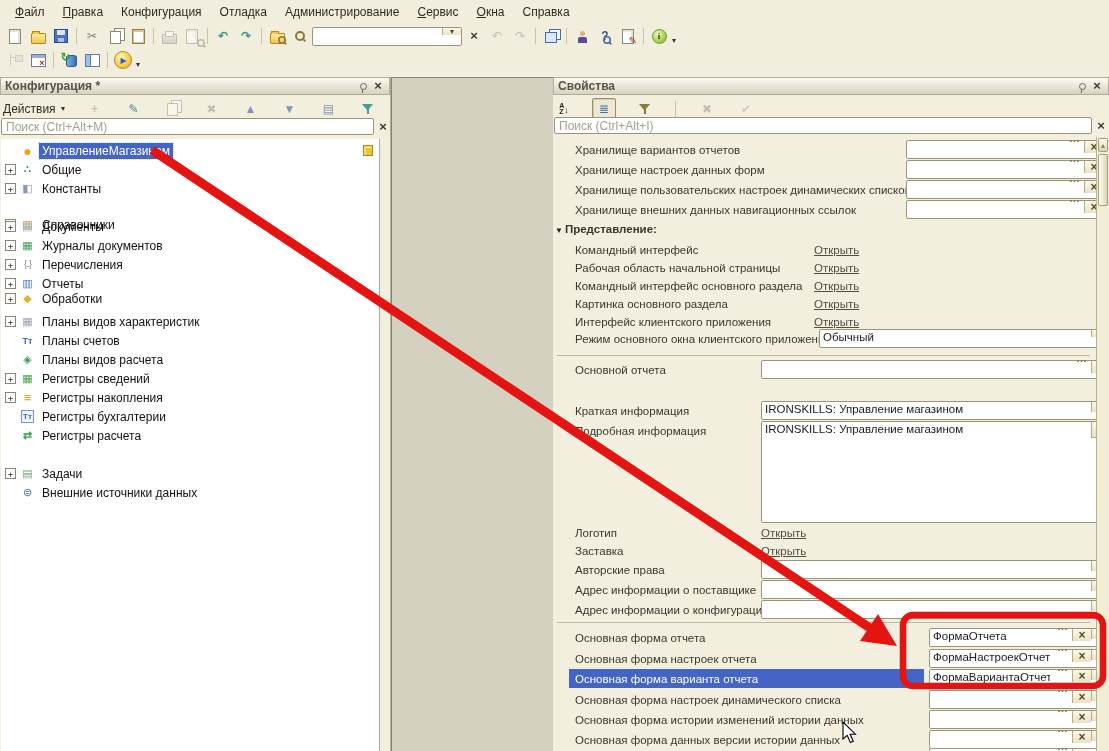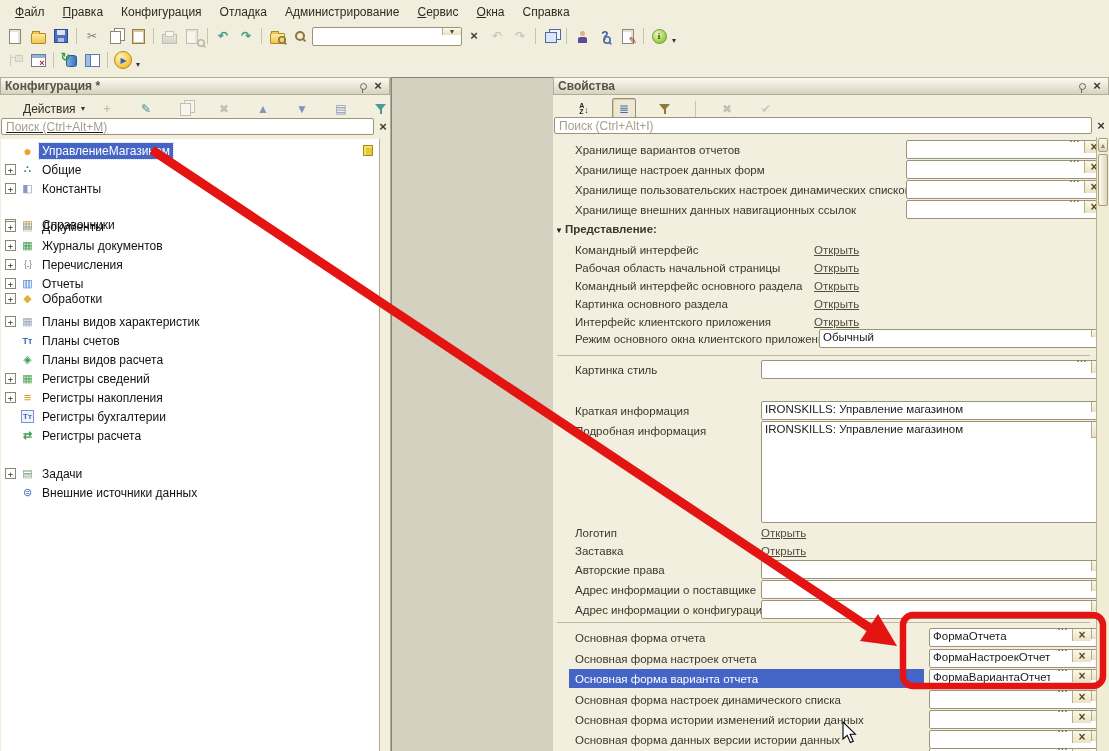--- a/index.html
+++ b/index.html
@@ -67,21 +67,21 @@
   .dnarr::before{content:"↓";font-size:9px;color:#222}
   .catvico::before{content:"≣";color:#3a6bbd;font-size:12px}
   .pindot{width:5px;height:5px;border:1.5px solid #6a685a;border-radius:50%;position:relative;margin-right:2px}
   .pindot::after{content:"";position:absolute;left:1px;top:5px;width:1.5px;height:4px;background:#6a685a}
   .xglyph::before{content:"×";font:bold 13px/10px "Liberation Sans",sans-serif;color:#3a3a30}
   
   .panel{position:absolute;top:77px;bottom:0;background:#f2efde}
   .phead{position:absolute;top:0;left:0;right:0;height:18px;background:linear-gradient(#fcfaf0,#d7d3c1);
          border:1px solid #b1ac94;display:flex;align-items:center;padding:0 4px;font-weight:bold;color:#55534a;box-sizing:border-box}
   .phead .sp{flex:1}
-  .ptools{position:absolute;top:19px;left:0;right:0;height:25px;display:flex;align-items:center;padding-left:20px;gap:17px}
+  .ptools{position:absolute;top:19px;left:0;right:0;height:25px;display:flex;align-items:center;padding-left:0;gap:17px}
   .srchrow{position:absolute;left:1px;height:19px}
   .srchrow input{position:absolute;left:0;top:0;height:17px;border:1px solid #9c9378;background:#fff;
         font:12px "Liberation Sans",sans-serif;color:#1a1a1a;padding:0 4px;box-sizing:border-box;border-radius:2px}
   .srchrow input::placeholder{color:#a5a18c}
   .sx{position:absolute;top:2px;width:14px;height:14px;display:flex;align-items:center;justify-content:center}
   
   .tree{position:absolute;top:62px;bottom:0;left:1px;width:378px;background:#fff;border-right:1px solid #b1ac94}
   .trow{position:absolute;left:0;right:0;height:19px;display:flex;align-items:center;padding-left:4px;box-sizing:border-box}
   .exp{width:9px;height:9px;border:1px solid #8a8678;background:#fff;margin-right:4px;flex:none;
        display:flex;align-items:center;justify-content:center;font:9px/8px "DejaVu Sans Mono",monospace;color:#333}
@@ -296,21 +296,21 @@
         <span class="glyph" style="color:#8494b8">▼</span>
       </span>
     <span class="tbtn">
         <span class="glyph" style="color:#8494b8">▤</span>
       </span>
     <span class="tbtn">
         <span class="funnel"></span>
       </span>
   </div>
   <div class="srchrow" style="top:41px;right:1px">
-    <input style="width: 373px; text-decoration: underline;" placeholder="Поиск (Ctrl+Alt+M)">
+    <input style="width: 373px;" placeholder="Поиск (Ctrl+Alt+M)">
     <span class="sx" style="left:375px">
         <span class="xglyph"></span>
       </span>
   </div>
   <div class="tree">
     <div class="trow sel" style="top:2px">
       <span class="exp noexp"></span>
       <span class="tic tic-root"></span>
       <span class="tlbl">УправлениеМагазином</span>
       <span class="cube"></span>
@@ -501,21 +501,21 @@
     <div class="prow" style="top:192px">
       <span class="plbl">Режим основного окна клиентского приложения</span>
       <span class="fld" style="left:250px;width:290px">
           <input value="Обычный" style="">
           <span class="fbtn dd"></span>
         </span>
     </div>
     <div class="psep" style="top:218px"></div>
 
     <div class="prow" style="top:223px">
-      <span class="plbl">Картинка стиль</span>
+      <span class="plbl">Основной отчета</span>
       <span class="fld" style="left:192px;width:348px">
           <input value="" style="">
           <span class="fbtn dots"></span>
           <span class="fbtn x"></span>
         </span>
     </div>
     <div class="prow" style="top:264px">
       <span class="plbl">Краткая информация</span>
       <span class="fld" style="left:192px;width:348px">
           <input value="IRONSKILLS: Управление магазином" style="">

